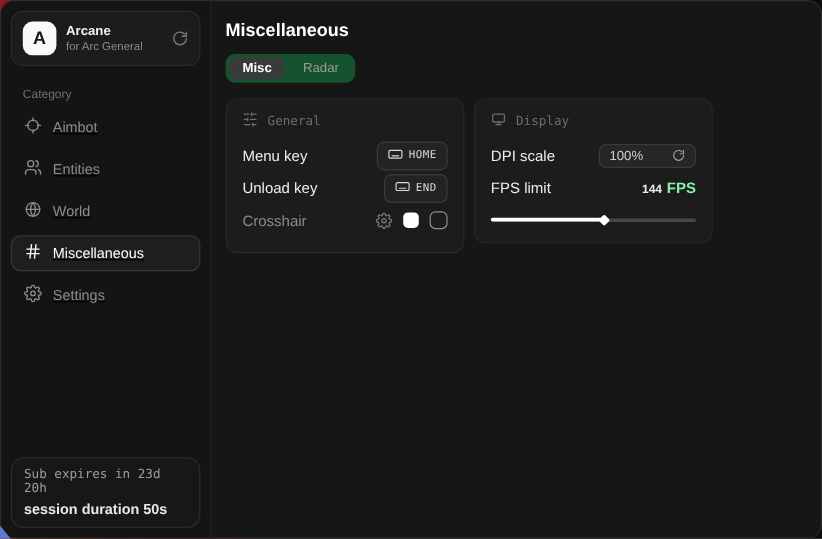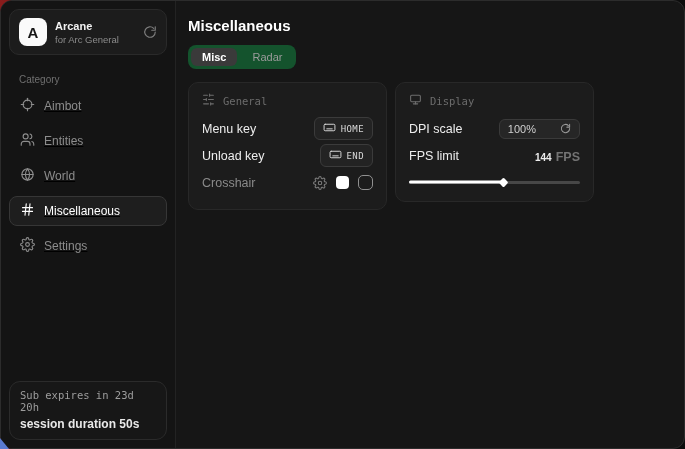--- a/index.html
+++ b/index.html
@@ -47,21 +47,21 @@
   .row { display:flex; align-items:center; justify-content:space-between; height:27px; }
   .row-label { font-size:12.5px; font-weight:400; color:#ededed; }
   .row-label.muted { color:#8a8a8a; }
   .keybind { display:inline-flex; align-items:center; gap:5px; background:#232323; border:1px solid #3b3b3b; border-radius:6px; padding:3px 8px; color:#d8d8d8; font-family:"DejaVu Sans Mono", monospace; font-size:9px; letter-spacing:0.4px; cursor:pointer; }
   .crosshair-controls { display:flex; align-items:center; gap:9px; color:#8a8a8a; }
   .swatch { width:13px; height:13px; background:#ffffff; border-radius:4px; cursor:pointer; }
   .checkbox { width:15px; height:15px; border:1.5px solid #909090; border-radius:5px; background:transparent; cursor:pointer; }
   .select { display:inline-flex; align-items:center; gap:24px; background:#262626; border:1px solid #3a3a3a; border-radius:6px; padding:3px 8px; color:#d0d0d0; font-size:11px; cursor:pointer; }
   .select .reset { color:#9a9a9a; display:flex; }
   .fps-num { font-size:10px; font-weight:700; color:#ededed; }
-  .fps-unit { font-size:12.5px; font-weight:700; color:#737373; margin-left:4px; }
+  .fps-unit { font-size:12.5px; font-weight:700; color:#86efac; margin-left:4px; }
   .slider { margin-top:7px; position:relative; height:12px; display:flex; align-items:center; cursor:pointer; }
   .slider-track { width:100%; height:3px; background:#474747; border-radius:2px; }
   .slider-fill { position:absolute; left:0; top:50%; transform:translateY(-50%); height:3px; background:#ffffff; border-radius:2px; }
   .slider-fill::after { content:''; position:absolute; right:-4px; top:50%; transform:translateY(-50%) rotate(45deg); width:7px; height:7px; background:#ffffff; border-radius:1.5px; }
   .cursor { position:absolute; left:0; bottom:0; width:0; height:0; border-left:9px solid #5a7ad0; border-top:11px solid transparent; }
 </style>
 </head>
 <body>
 
 <div class="window">

